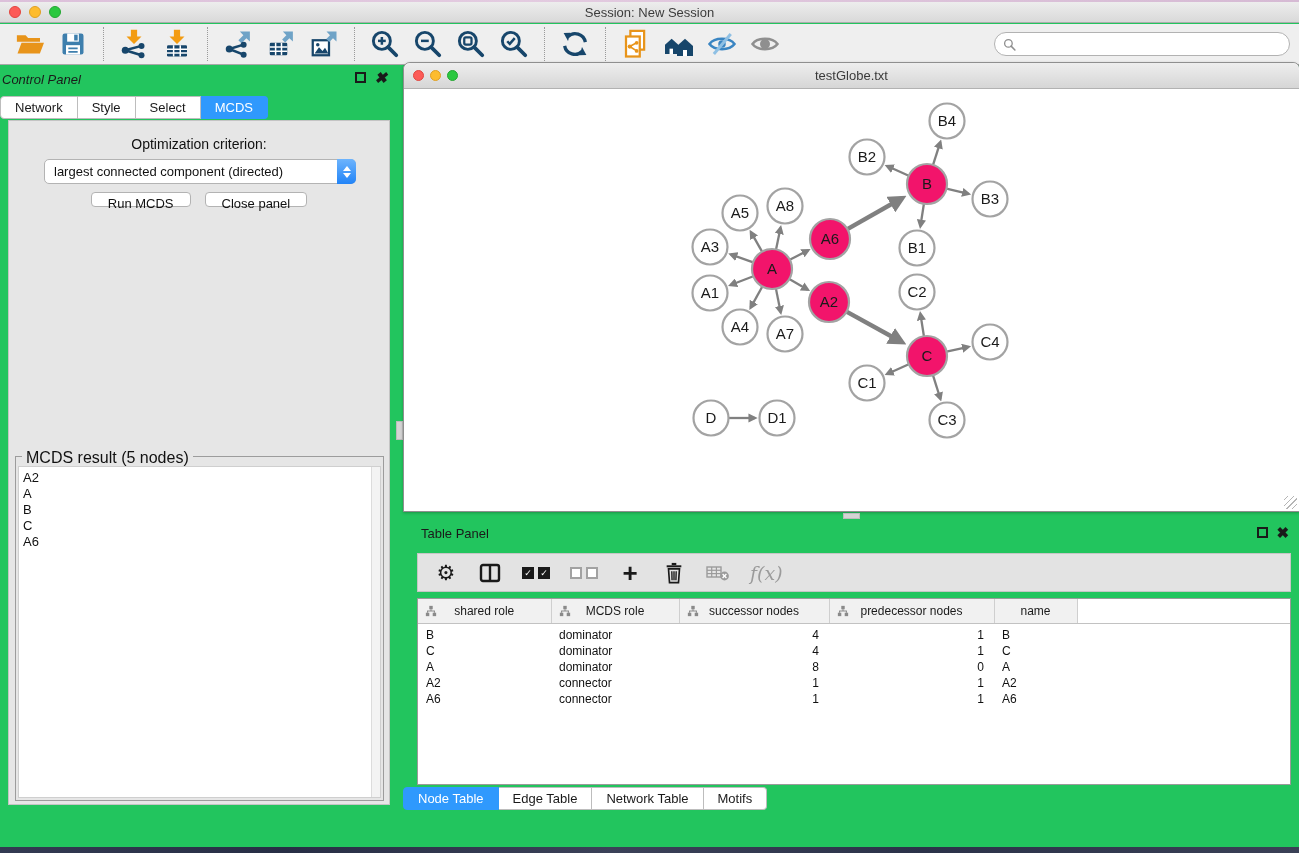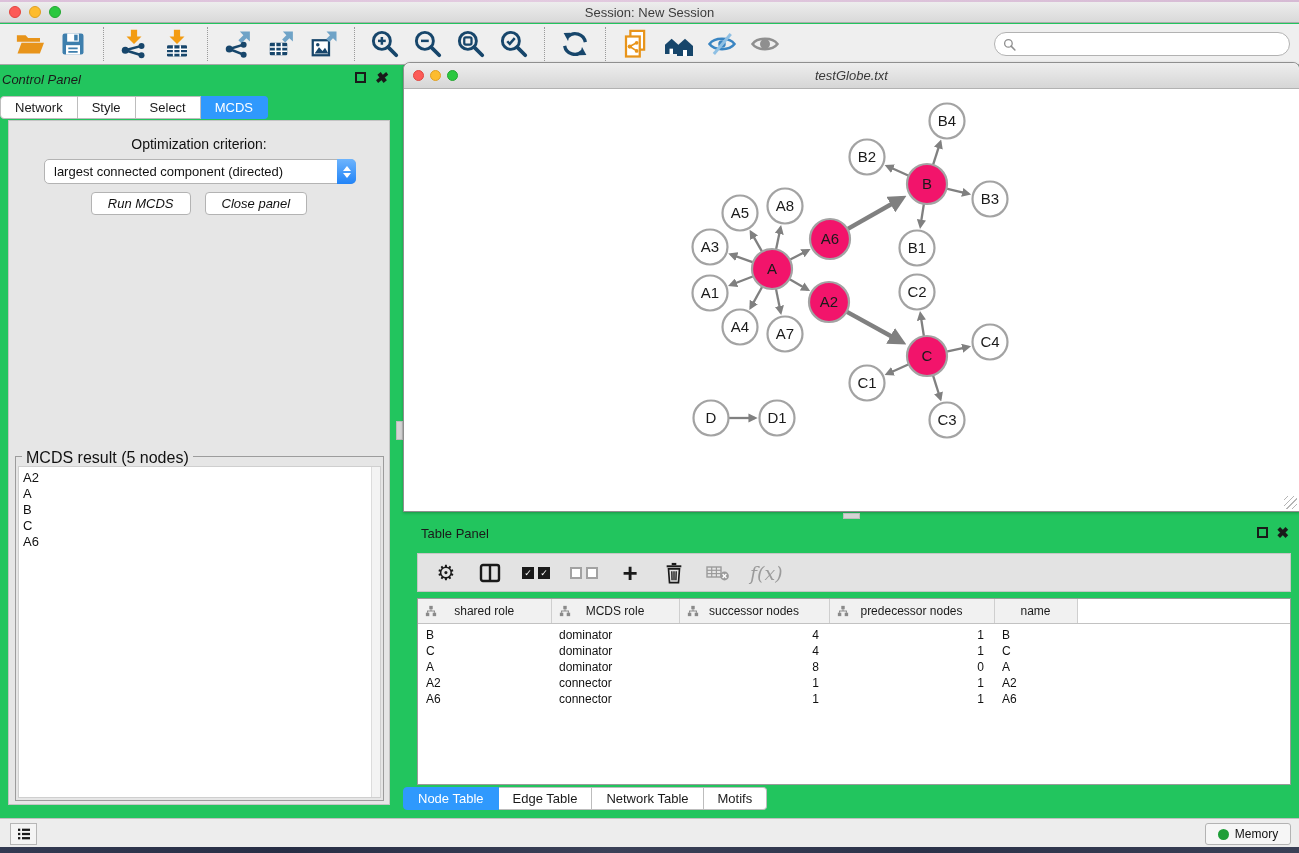--- a/index.html
+++ b/index.html
@@ -58,21 +58,21 @@
   .dd-stepper { width:19px; height:25px; margin-right:-1px; border-radius:0 5px 5px 0;
     background:linear-gradient(#6db4fd,#2284f7); display:flex; flex-direction:column;
     align-items:center; justify-content:center; gap:2px; }
   .dd-up { width:0; height:0; border-left:4px solid transparent; border-right:4px solid transparent;
     border-bottom:5px solid #fff; }
   .dd-down { width:0; height:0; border-left:4px solid transparent; border-right:4px solid transparent;
     border-top:5px solid #fff; }
   .cp-buttons { position:absolute; left:0; top:71px; width:100%; display:flex;
     justify-content:center; gap:14px; }
   .push-btn { font-size:13px; color:#111; background:#fff; border:1px solid #b3b3b3;
-    border-radius:4px; padding:3px 16px; height:23px; font-family:"Liberation Sans",sans-serif;font-style:italic; }
+    border-radius:4px; padding:3px 16px; height:15px; font-family:"Liberation Sans",sans-serif; }
   .mcds-group { position:absolute; left:6px; top:335px; width:369px; height:345px;
     border:1px solid #9c9c9c; }
   .mcds-legend { position:absolute; left:6px; top:-8px; background:#e6e6e6; padding:0 4px;
     font-size:16px; color:#111; }
   .mcds-list { position:absolute; left:2px; right:2px; top:9px; bottom:2px; background:#fff;
     border:1px solid #cfcfcf; overflow:hidden; }
   .mcds-list .sb { position:absolute; right:0; top:0; bottom:0; width:9px; background:#f3f3f3;
     border-left:1px solid #dcdcdc; }
   .mcds-item { font-size:13px; color:#111; line-height:16px; padding-left:4px; }
   .mcds-items { padding-top:3px; }
@@ -84,21 +84,21 @@
     background:#d4d4d4; border:1px solid #bcbcbc; }
 
   
   .network-window { position:absolute; left:403px; top:62px; width:897px; height:450px;
     border:1px solid #8f8f8f; border-radius:7px 7px 0 0; background:#fff;
     box-shadow:0 1px 3px rgba(0,0,0,.25); }
   .nw-titlebar { position:absolute; left:0; top:0; width:100%; height:26px;
     background:linear-gradient(#eeeeee,#d6d6d6); border-bottom:1px solid #b2b2b2;
     border-radius:7px 7px 0 0; display:flex; align-items:center; }
   .nw-titlebar .title { position:absolute; left:0; right:0; text-align:center;
-    font-size:13px; color:#3a3a3a;font-style:italic; }
+    font-size:13px; color:#3a3a3a; }
   .nw-lights { display:flex; gap:6px; margin-left:9px; }
   .nw-lights .light { width:11px; height:11px; }
   .net-canvas { position:absolute; left:0; top:26px; right:0; bottom:0; background:#fff;
     overflow:hidden; }
   #graph-svg text { font-family:"Liberation Sans",sans-serif; }
   .resize-grip { position:absolute; right:2px; bottom:2px; width:13px; height:13px;
     background:repeating-linear-gradient(315deg, transparent 0 3px, #b5b5b5 3px 4px); }
 
   
   .table-panel { position:absolute; left:403px; top:520px; width:896px; height:298px; }
@@ -659,33 +659,15 @@
     </div>
 
     <div class="tp-tabs">
       <div class="tabbtn active">Node Table</div>
       <div class="tabbtn">Edge Table</div>
       <div class="tabbtn">Network Table</div>
       <div class="tabbtn">Motifs</div>
     </div>
   </div>
 
-  <div class="status-bar">
-    <div class="list-btn">
-      <svg width="16" height="16" viewBox="0 0 24 24">
-          <g fill="#1a1a1a">
-            <rect x="3" y="4" width="3.4" height="3.4"></rect>
-            <rect x="9" y="4" width="12" height="3.4"></rect>
-            <rect x="3" y="10.3" width="3.4" height="3.4"></rect>
-            <rect x="9" y="10.3" width="12" height="3.4"></rect>
-            <rect x="3" y="16.6" width="3.4" height="3.4"></rect>
-            <rect x="9" y="16.6" width="12" height="3.4"></rect>
-          </g>
-        </svg>
-    </div>
-    <div class="memory-btn">
-      <span class="memory-dot"></span>
-      <span>Memory</span>
-    </div>
-  </div>
 
   <div class="desktop-bottom"></div>
 </div>
 
 </body></html>

